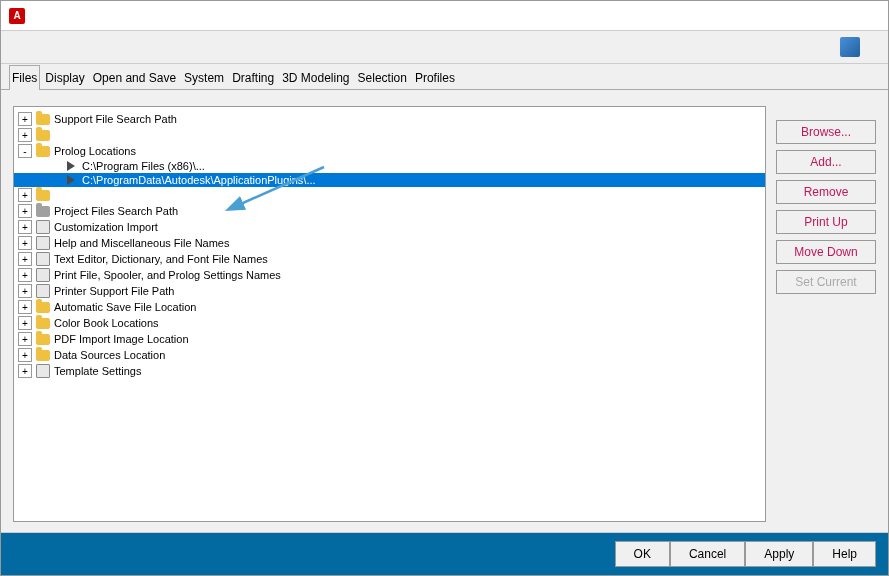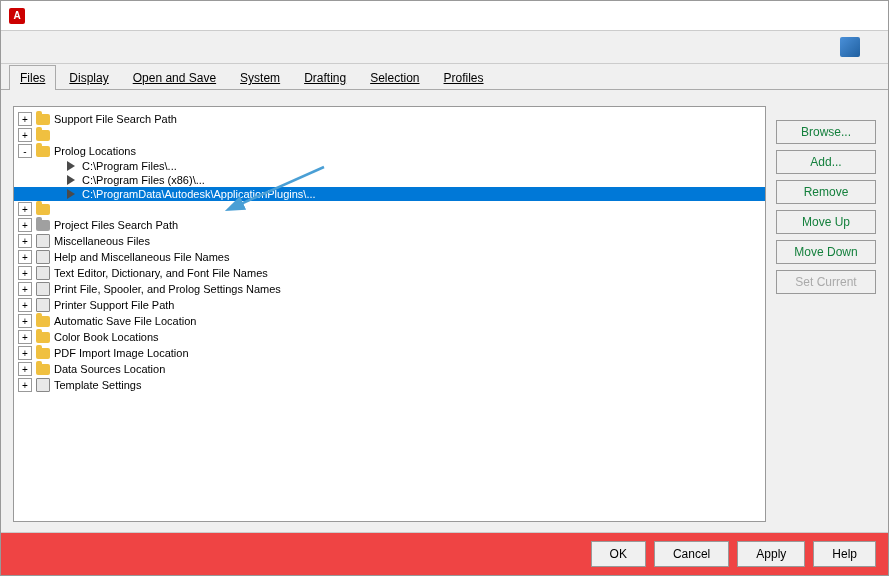--- a/index.html
+++ b/index.html
@@ -86,30 +86,29 @@
       background: linear-gradient(135deg, #4a90d9, #2060a0);
       border-radius: 2px;
     }
     .tab-bar {
       display: flex;
       background: #f0f0f0;
       border-bottom: 1px solid #aaa;
       padding: 0 8px;
     }
     .tab {
-      padding: 5px 10px;
+      padding: 5px 2px;
       cursor: pointer;
       font-size: 12px;
       border: 1px solid transparent;
       border-bottom: none;
       margin-right: 2px;
       position: relative;
       top: 1px;
       color: #000;
-      text-decoration: underline;
     }
     .tab.active {
       background: #f0f0f0;
       border-color: #aaa;
       border-bottom-color: #f0f0f0;
       font-weight: normal;
     }
     .content-area {
       display: flex;
       flex: 1;
@@ -230,30 +229,29 @@
       padding-top: 20px;
     }
     .action-btn {
       width: 100%;
       padding: 4px 8px;
       background: #f0f0f0;
       border: 1px solid #999;
       font-size: 12px;
       cursor: pointer;
       text-align: center;
-      color: #15803d;
+      color: #be185d;
     }
     .action-btn:disabled { color: #aaa; cursor: default; }
     .bottom-bar {
       display: flex;
       justify-content: flex-end;
       padding: 8px 12px;
-      gap: 8px;
       border-top: 1px solid #ccc;
-      background: #ef4444;
+      background: #0369a1;
     }
     .bottom-btn {
       padding: 5px 18px;
       font-size: 12px;
       background: #f0f0f0;
       border: 1px solid #999;
       cursor: pointer;
       color: #000;
     }
     .bottom-btn:disabled { color: #aaa; cursor: default; }
@@ -284,20 +282,21 @@
       <span class="profile-value"></span>
     </div>
   </div>
 
   <div class="tab-bar">
   <div class="tab active">Files</div>
       <div class="tab">Display</div>
       <div class="tab">Open and Save</div>
       <div class="tab">System</div>
       <div class="tab">Drafting</div>
+      <div class="tab">3D Modeling</div>
       <div class="tab">Selection</div>
       <div class="tab">Profiles</div>
     </div>
 
   <div class="content-area">
     <div class="left-panel">
       <div class="section-label"></div>
       <div class="tree-container" style="position:relative;">
 
       <div class="tree-item">
@@ -319,28 +318,20 @@
               <div class="folder-yellow"></div>
             </span>
             <span class="item-text">Prolog Locations</span>
           </div>
           <div class="tree-item">
             <span class="indent" style="width: 28px;"></span>
             <span class="expand-spacer"></span>
             <span class="folder-icon">
               <div class="arrow-right"></div>
             </span>
-            <span class="item-text">C:\Program Files\...</span>
-          </div>
-          <div class="tree-item">
-            <span class="indent" style="width: 28px;"></span>
-            <span class="expand-spacer"></span>
-            <span class="folder-icon">
-              <div class="arrow-right"></div>
-            </span>
             <span class="item-text">C:\Program Files (x86)\...</span>
           </div>
           <div class="tree-item selected">
             <span class="indent" style="width: 28px;"></span>
             <span class="expand-spacer"></span>
             <span class="folder-icon">
               <div class="arrow-right"></div>
             </span>
             <span class="item-text">C:\ProgramData\Autodesk\ApplicationPlugins\...</span>
           </div>
@@ -355,21 +346,21 @@
             <span class="folder-icon">
               <div class="folder-gray"></div>
             </span>
             <span class="item-text">Project Files Search Path</span>
           </div>
           <div class="tree-item">
             <span class="expand-btn">+</span>
             <span class="folder-icon">
               <div class="page-icon"></div>
             </span>
-            <span class="item-text">Miscellaneous Files</span>
+            <span class="item-text">Customization Import</span>
           </div>
           <div class="tree-item">
             <span class="expand-btn">+</span>
             <span class="folder-icon">
               <div class="page-icon"></div>
             </span>
             <span class="item-text">Help and Miscellaneous File Names</span>
           </div>
           <div class="tree-item">
             <span class="expand-btn">+</span>
@@ -434,21 +425,21 @@
               </marker>
             </defs>
             <path d="M 310 60 L 220 100" stroke="#4a9fd5" stroke-width="2.5" fill="none" marker-end="url(#arrowhead)"></path>
           </svg>
         </div>
     </div>
     <div class="right-panel">
     <button class="action-btn">Browse...</button>
         <button class="action-btn">Add...</button>
         <button class="action-btn">Remove</button>
-        <button class="action-btn">Move Up</button>
+        <button class="action-btn">Print Up</button>
         <button class="action-btn">Move Down</button>
         <button class="action-btn" disabled="">Set Current</button>
       </div>
   </div>
 
   <div class="bottom-bar">
   <button class="bottom-btn">OK</button>
       <button class="bottom-btn">Cancel</button>
       <button class="bottom-btn">Apply</button>
       <button class="bottom-btn">Help</button>

